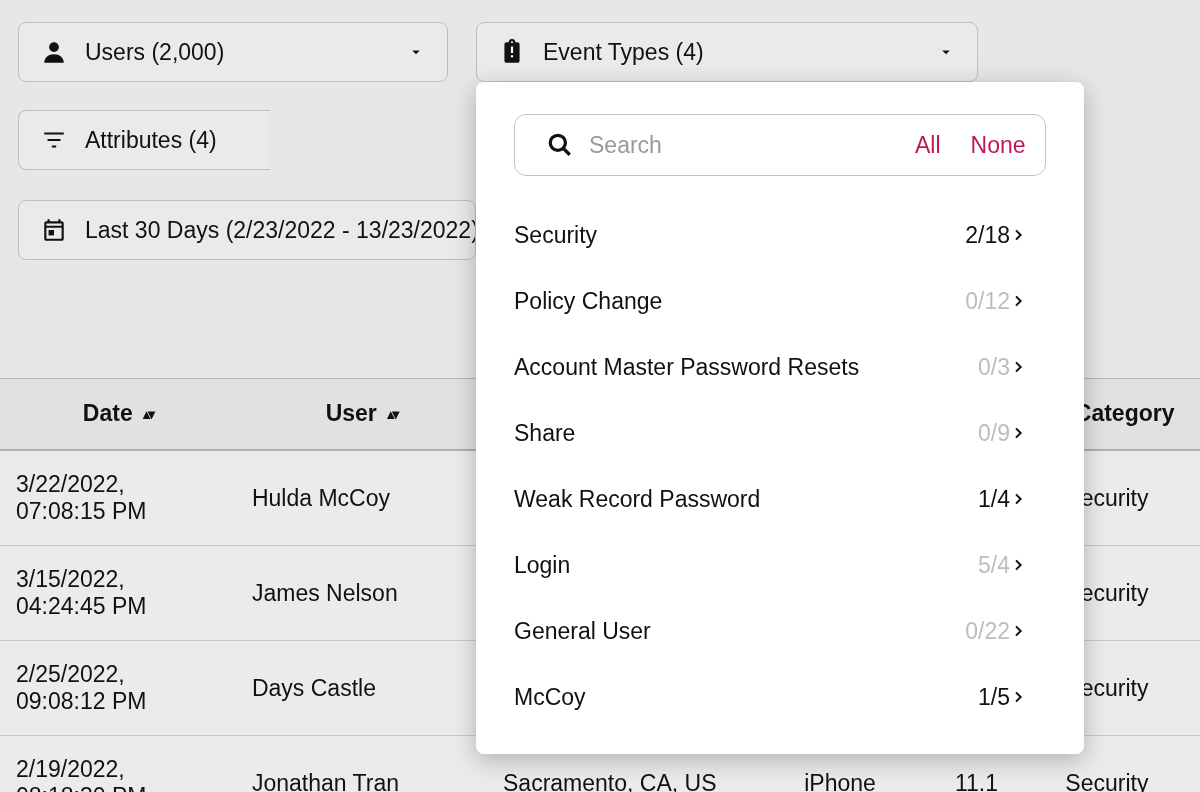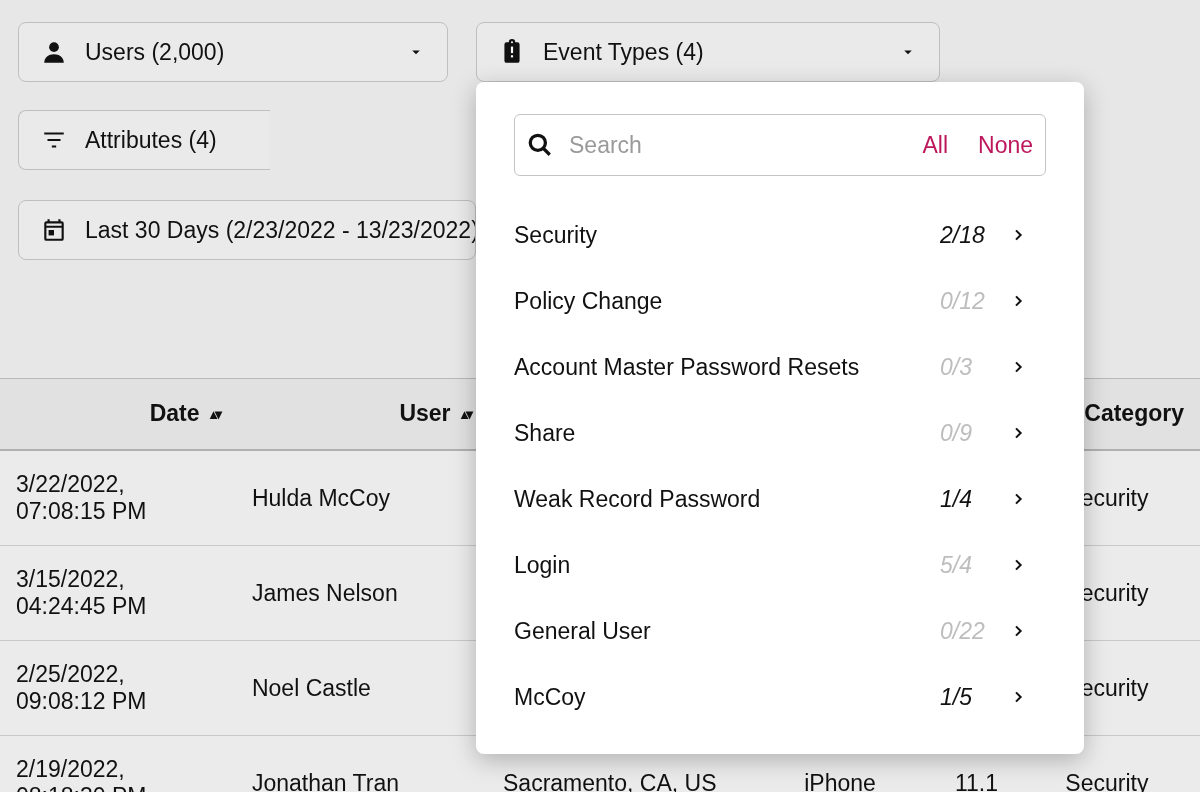--- a/index.html
+++ b/index.html
@@ -26,40 +26,40 @@
     padding: 0 22px;
     font-size: 23px;
     gap: 18px;
     position: relative;
   }
   .filter-chip .label { white-space: nowrap; }
   .filter-chip .chev {
     margin-left: auto;
   }
   .chip-users      { width: 430px; justify-content: flex-end; }
-  .chip-event-types{ width: 464px; justify-content: flex-start; margin-left: 0; }
+  .chip-event-types{ width: 502px; justify-content: flex-start; margin-left: 0; }
   .chip-attributes { width: 252px; justify-content: flex-start; border-right: none; border-top-right-radius:0; border-bottom-right-radius:0; }
   .chip-date {
     width: 458px;
     margin-top: 30px;
     white-space: nowrap;
     overflow: hidden;
   }
 
   .icon { display:inline-flex; align-items:center; justify-content:center; }
 
   .table {
     margin-top: 28px;
     width: 100%;
     border-collapse: collapse;
     font-size: 23px;
   }
   .spacer-row td { height: 90px; background: #e7e7e7; border-bottom: 1px solid #b8b8b8; }
   .header-row th {
-    text-align: right;
+    text-align: center;
     background: #e1e1e1;
     height: 72px;
     padding: 0 16px;
     font-weight: 700;
     border-bottom: 2px solid #b0b0b0;
   }
   .sort-arrows { font-size: 14px; letter-spacing:-2px; display:inline-block; transform: translateY(-2px); margin-left:4px;}
   .data-row td {
     padding: 20px 16px;
     border-bottom: 1px solid #c8c8c8;
@@ -81,24 +81,24 @@
     width: 608px;
     background: #ffffff;
     border-radius: 8px;
     box-shadow: 0 6px 24px rgba(0,0,0,0.25);
     padding: 32px 0 24px 0;
   }
   .dd-search {
     margin: 0 38px 26px 38px;
     height: 62px;
     border: 1px solid #c4c4c4;
-    border-radius: 6px;
+    border-radius: 12px;
     display: flex;
     align-items: center;
-    padding: 0 12px;
+    padding: 0 32px;
     gap: 16px;
   }
   .dd-search input {
     flex: 1;
     border: none;
     outline: none;
     font-size: 23px;
     background: transparent;
     color: #111;
   }
@@ -112,21 +112,21 @@
   .dd-list { display: flex; flex-direction: column; }
   .dd-item {
     display: flex;
     align-items: center;
     padding: 0 38px;
     height: 66px;
     font-size: 23px;
     cursor: pointer;
   }
   .dd-item .name { flex: 1; }
-  .dd-item .count { width: 70px; text-align: left; color: #111; font-style: italic; }
+  .dd-item .count { width: 70px; text-align: right; color: #111; }
   .dd-item .count.muted { color: #bdbdbd; }
   .dd-item .chev-r { width: 36px; text-align: right; }
 
   svg { display: block; }
 </style>
 </head>
 <body>
 
 <div class="filters">
 
@@ -222,21 +222,21 @@
 04:24:45 PM</td>
         <td class="col-user" style="white-space: pre-line;">James Nelson</td>
         <td class="col-location" style="white-space: pre-line;"></td>
         <td class="col-device" style="white-space: pre-line;"></td>
         <td class="col-ver" style="white-space: pre-line;"></td>
         <td class="col-category" style="white-space: pre-line;">Security</td>
       </tr>
       <tr class="data-row">
         <td class="col-date" style="white-space: pre-line;">2/25/2022,
 09:08:12 PM</td>
-        <td class="col-user" style="white-space: pre-line;">Noel Castle</td>
+        <td class="col-user" style="white-space: pre-line;">Days Castle</td>
         <td class="col-location" style="white-space: pre-line;"></td>
         <td class="col-device" style="white-space: pre-line;"></td>
         <td class="col-ver" style="white-space: pre-line;"></td>
         <td class="col-category" style="white-space: pre-line;">Security</td>
       </tr>
       <tr class="data-row">
         <td class="col-date" style="white-space: pre-line;">2/19/2022,
 08:18:30 PM</td>
         <td class="col-user" style="white-space: pre-line;">Jonathan Tran</td>
         <td class="col-location" style="white-space: pre-line;">Sacramento, CA, US</td>

